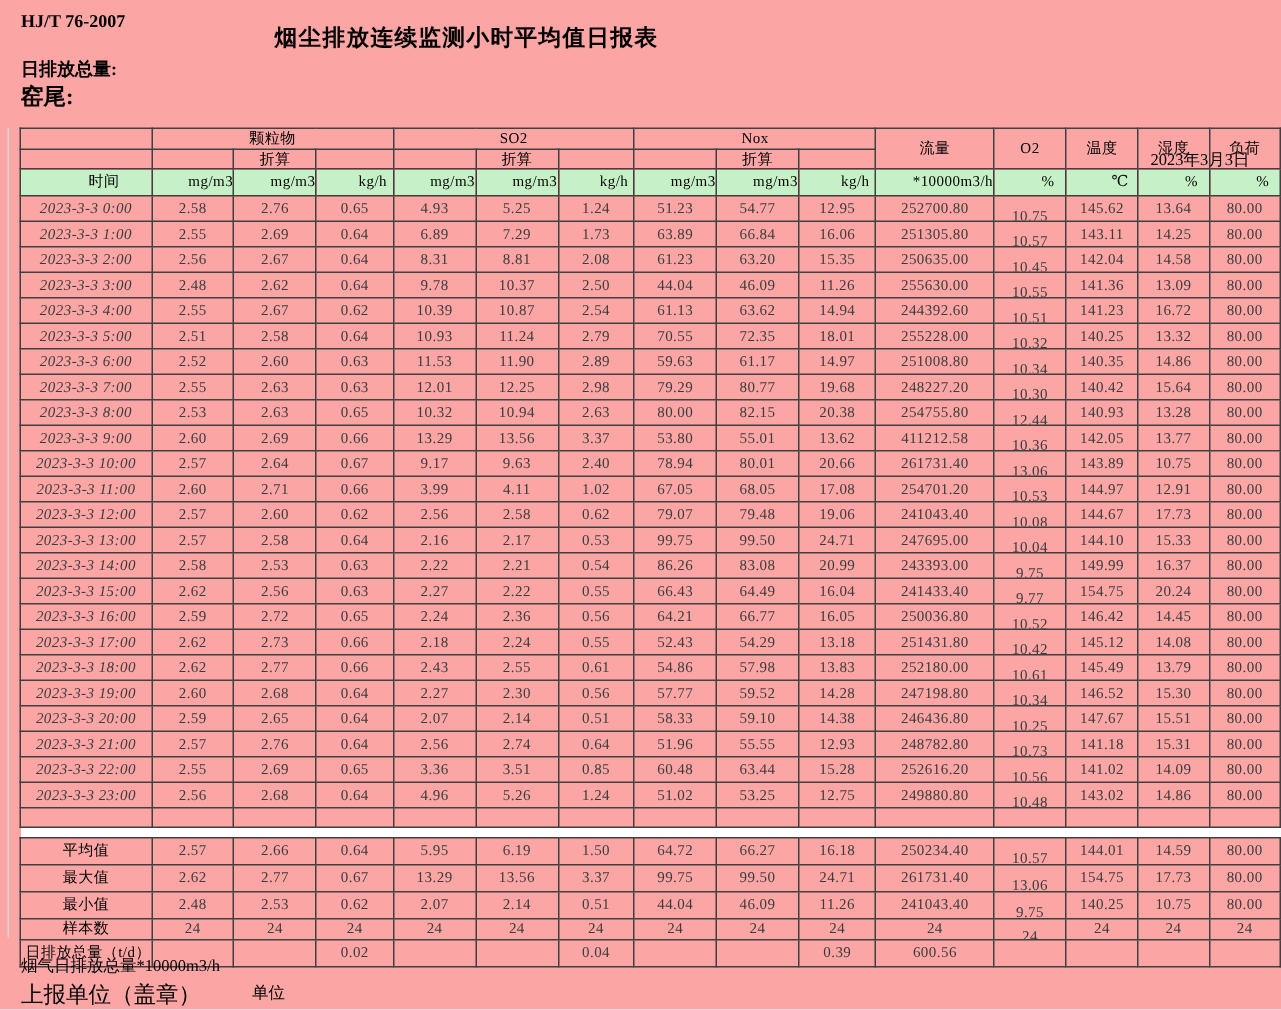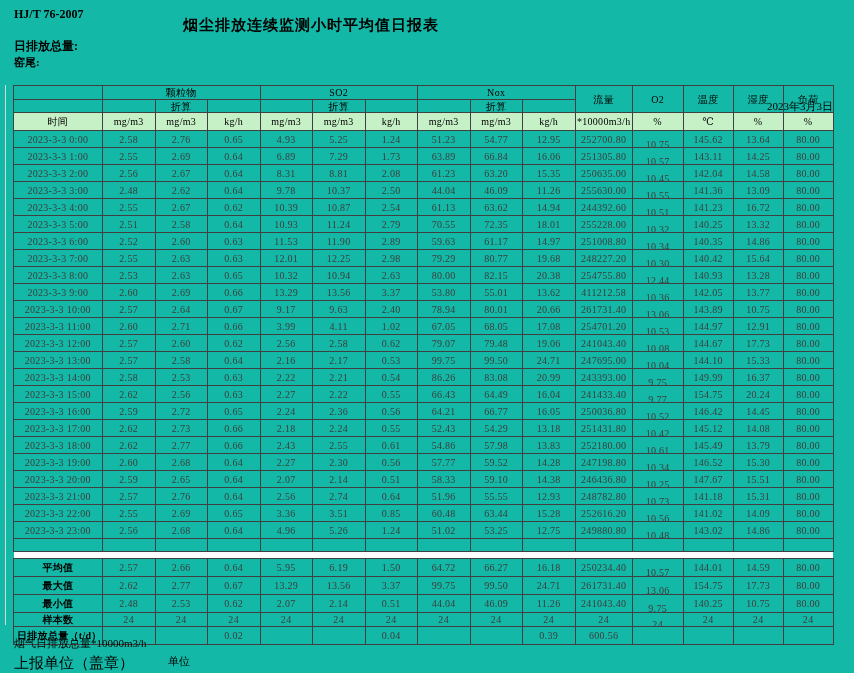--- a/index.html
+++ b/index.html
@@ -1,45 +1,45 @@
 <!DOCTYPE html>
 <html><head>
 <meta charset="utf-8">
 <style>
   html,body{margin:0;padding:0;background:#fff;}
   .page{
-    position:relative;width:854px;height:673px;background:#14b8a6;
+    position:relative;width:854px;height:673px;background:#fca5a5;
     font-family:"Liberation Serif","DejaVu Serif",serif;color:#000;overflow:hidden;
   }
   .abs{position:absolute;white-space:nowrap;}
   .std-code{left:14px;top:7px;font-size:12px;font-weight:bold;}
   .title{left:0;top:16px;width:622px;text-align:center;font-size:15px;font-weight:bold;letter-spacing:1px;}
   .company{left:14px;top:38px;font-size:12px;font-weight:bold;}
-  .location{left:14px;top:55px;font-size:11px;font-weight:bold;text-align:center;}
+  .location{left:14px;top:55px;font-size:15px;font-weight:bold;text-align:center;}
   .report-date{left:580px;top:66px;width:253px;text-align:right;font-size:11px;margin-top:33px;}
   .grid-edge{left:5px;top:85px;width:1px;height:540px;background:#d6d6d6;}
 
   table.report{
     position:absolute;left:13px;top:85px;border-collapse:collapse;table-layout:fixed;
   }
   table.report td{
     border:1px solid #404040;text-align:center;vertical-align:middle;
     font-size:10px;color:#3c3c3c;padding:0;height:16px;line-height:1.1;
     white-space:nowrap;overflow:hidden;letter-spacing:0.3px;
   }
   table.report thead td{color:#000;font-size:10px;}
   tr.h1 td{height:13px;}
   tr.h2 td{height:12px;}
-  tr.units td{background:#c6f0c6;height:17px;}
-  td.time-cell{font-size:10px;}
+  tr.units td{background:#c6f0c6;height:17px;padding-left:24px;}
+  td.time-cell{font-size:10px;font-style:italic;}
   td.o2 > span{display:inline-block;transform:translateY(5px);}
   tr.blank-row td{height:12px;}
   tr.spacer td{border:none;height:6px;background:#fff;}
   tr.summary td{height:17px;color:#3c3c3c;}
-  tr.summary td:first-child{color:#000;font-weight:bold;}
+  tr.summary td:first-child{color:#000;}
   tr.summary.last td:first-child{text-align:right;padding-left:3px;}
   tr.samples td{height:13px;}
 
   .f1{left:14px;top:636px;font-size:11px;}
   .f2{left:14px;top:654px;font-size:15px;}
   .f3{left:168px;top:654px;font-size:11px;}
 </style>
 </head>
 <body>
 

